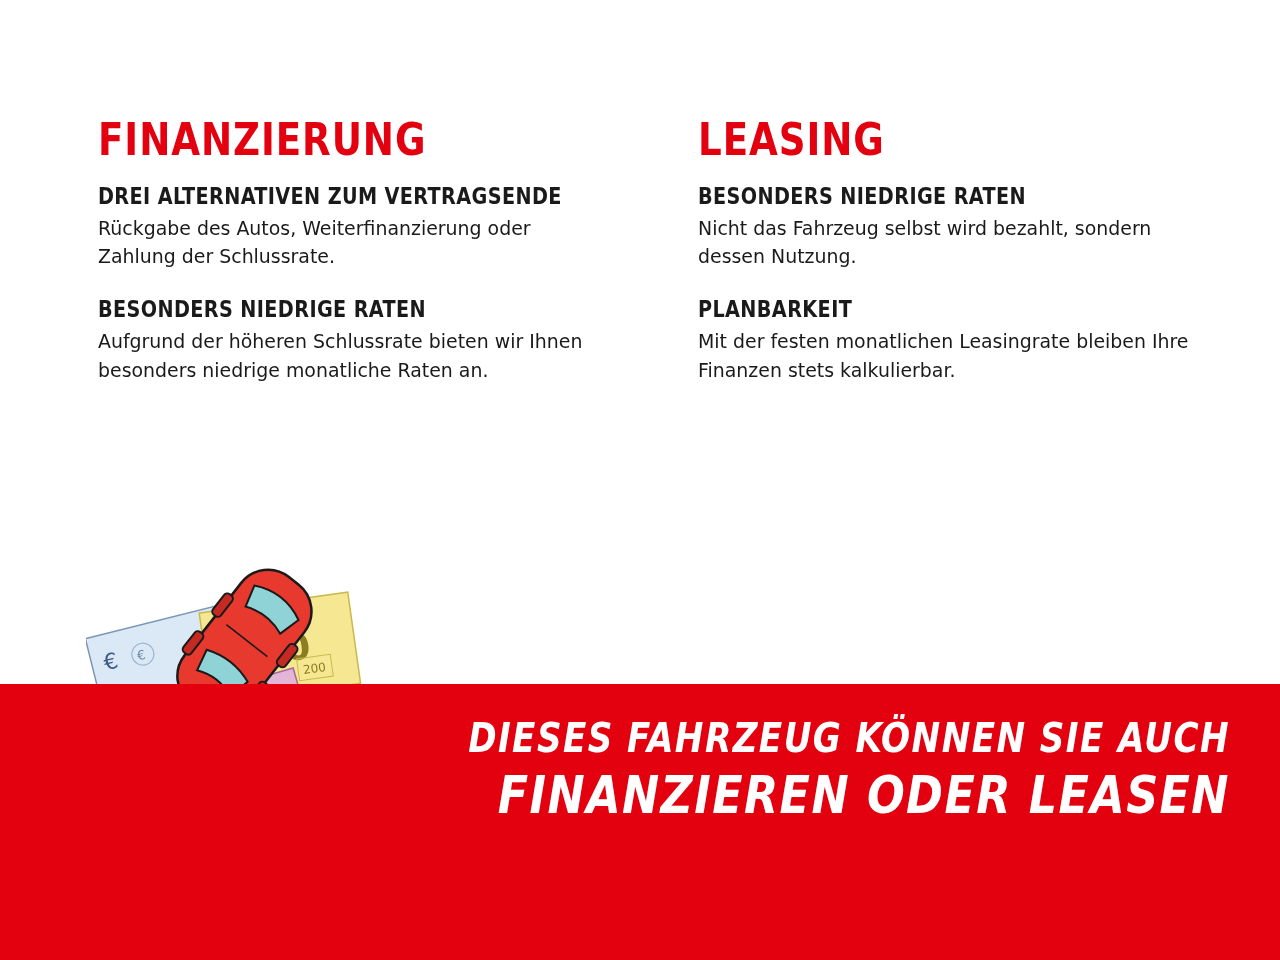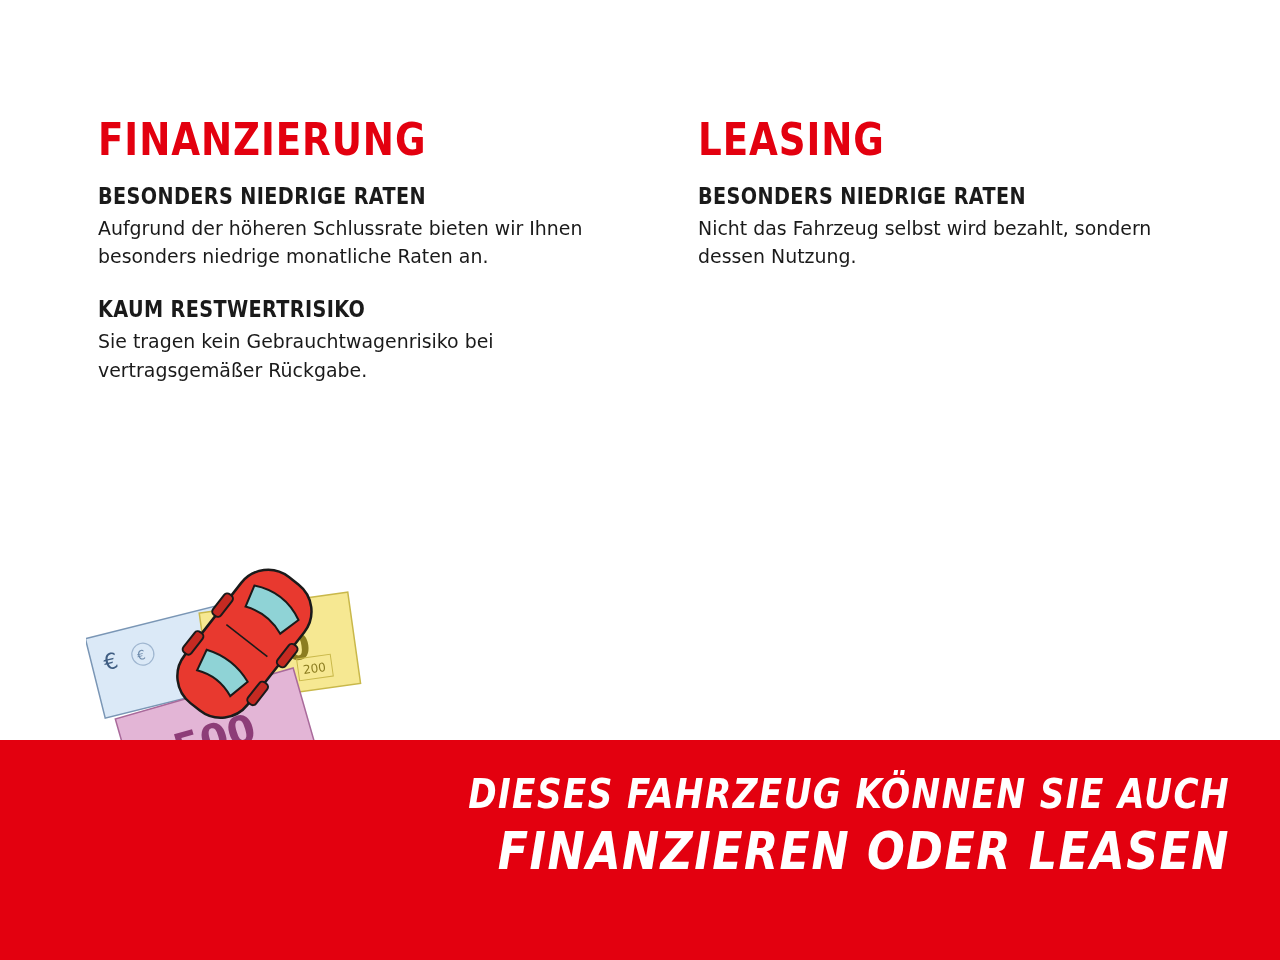--- a/index.html
+++ b/index.html
@@ -72,21 +72,21 @@
     margin: 0;
     white-space: pre-line;
   }
 
   
   .banner {
     position: absolute;
     left: 0;
     bottom: 0;
     width: 1280px;
-    height: 220px;
+    height: 276px;
     background: #e3000f;
   }
   .banner-inner {
     position: absolute;
     right: 50px;
     top: 32px;
     text-align: right;
     width: 820px;
   }
   .banner-line1 {
@@ -128,42 +128,46 @@
 </head>
 <body>
 
 <div id="page">
 
   <div class="columns">
 
     <div class="column left">
       <h2 class="col-title">Finanzierung</h2>
 
+      <div class="block">
+        <h3 class="block-head">Drei Alternativen zum Vertragsende</h3>
+        <p class="block-text">Rückgabe des Autos, Weiterfinanzierung oder Zahlung der Schlussrate.</p>
+      </div>
 
       <div class="block">
         <h3 class="block-head">Besonders niedrige Raten</h3>
         <p class="block-text">Aufgrund der höheren Schlussrate bieten wir Ihnen besonders niedrige monatliche Raten an.</p>
       </div>
 
 
-      <div class="block">
-        <h3 class="block-head">Kaum Restwertrisiko</h3>
-        <p class="block-text">Sie tragen kein Gebrauchtwagenrisiko bei vertragsgemäßer Rückgabe.</p>
-      </div>
     </div>
 
     <div class="column right">
       <h2 class="col-title">Leasing</h2>
 
 
       <div class="block">
         <h3 class="block-head">Besonders niedrige Raten</h3>
         <p class="block-text">Nicht das Fahrzeug selbst wird bezahlt, sondern dessen Nutzung.</p>
       </div>
 
+      <div class="block">
+        <h3 class="block-head">Planbarkeit</h3>
+        <p class="block-text">Mit der festen monatlichen Leasingrate bleiben Ihre Finanzen stets kalkulierbar.</p>
+      </div>
 
     </div>
 
   </div>
 
   <div class="illustration">
     <svg width="300" height="250" viewBox="0 0 300 250" xmlns="http://www.w3.org/2000/svg">
 
       <g transform="rotate(-14 60 120)">
         <rect x="10" y="70" width="135" height="82" fill="#dbe9f7" stroke="#7a96b5" stroke-width="1.5"></rect>

